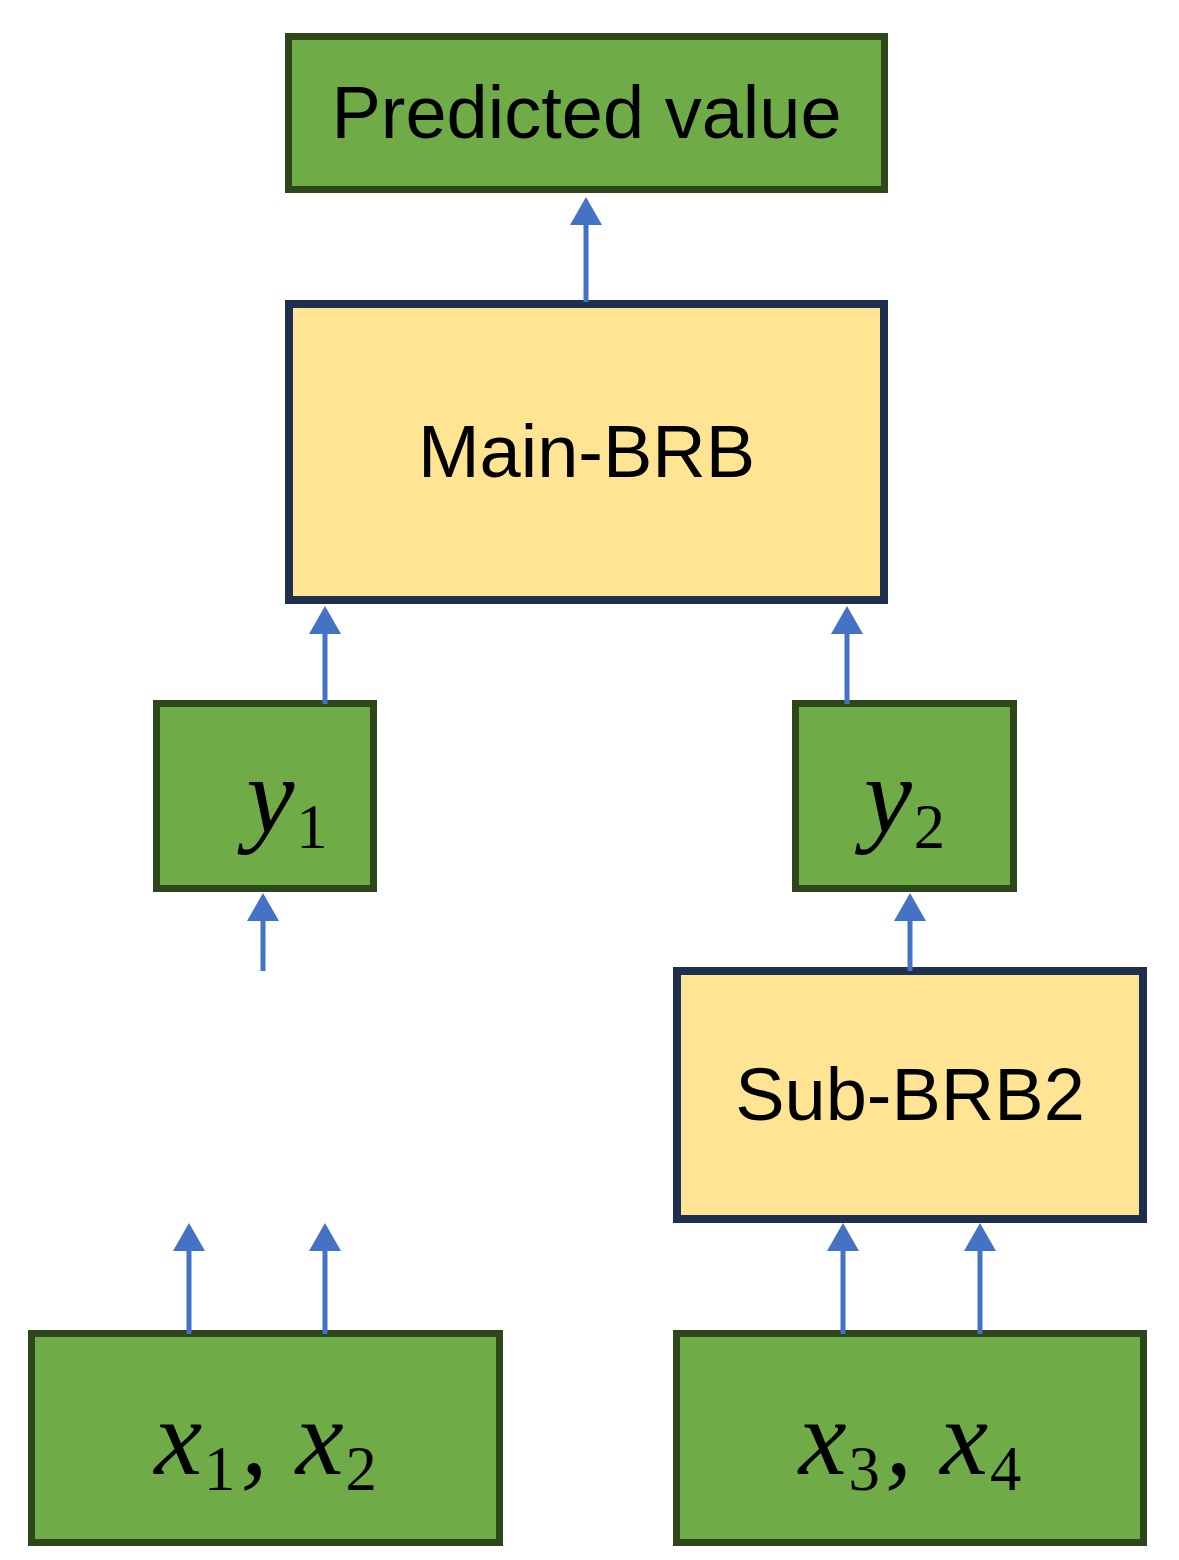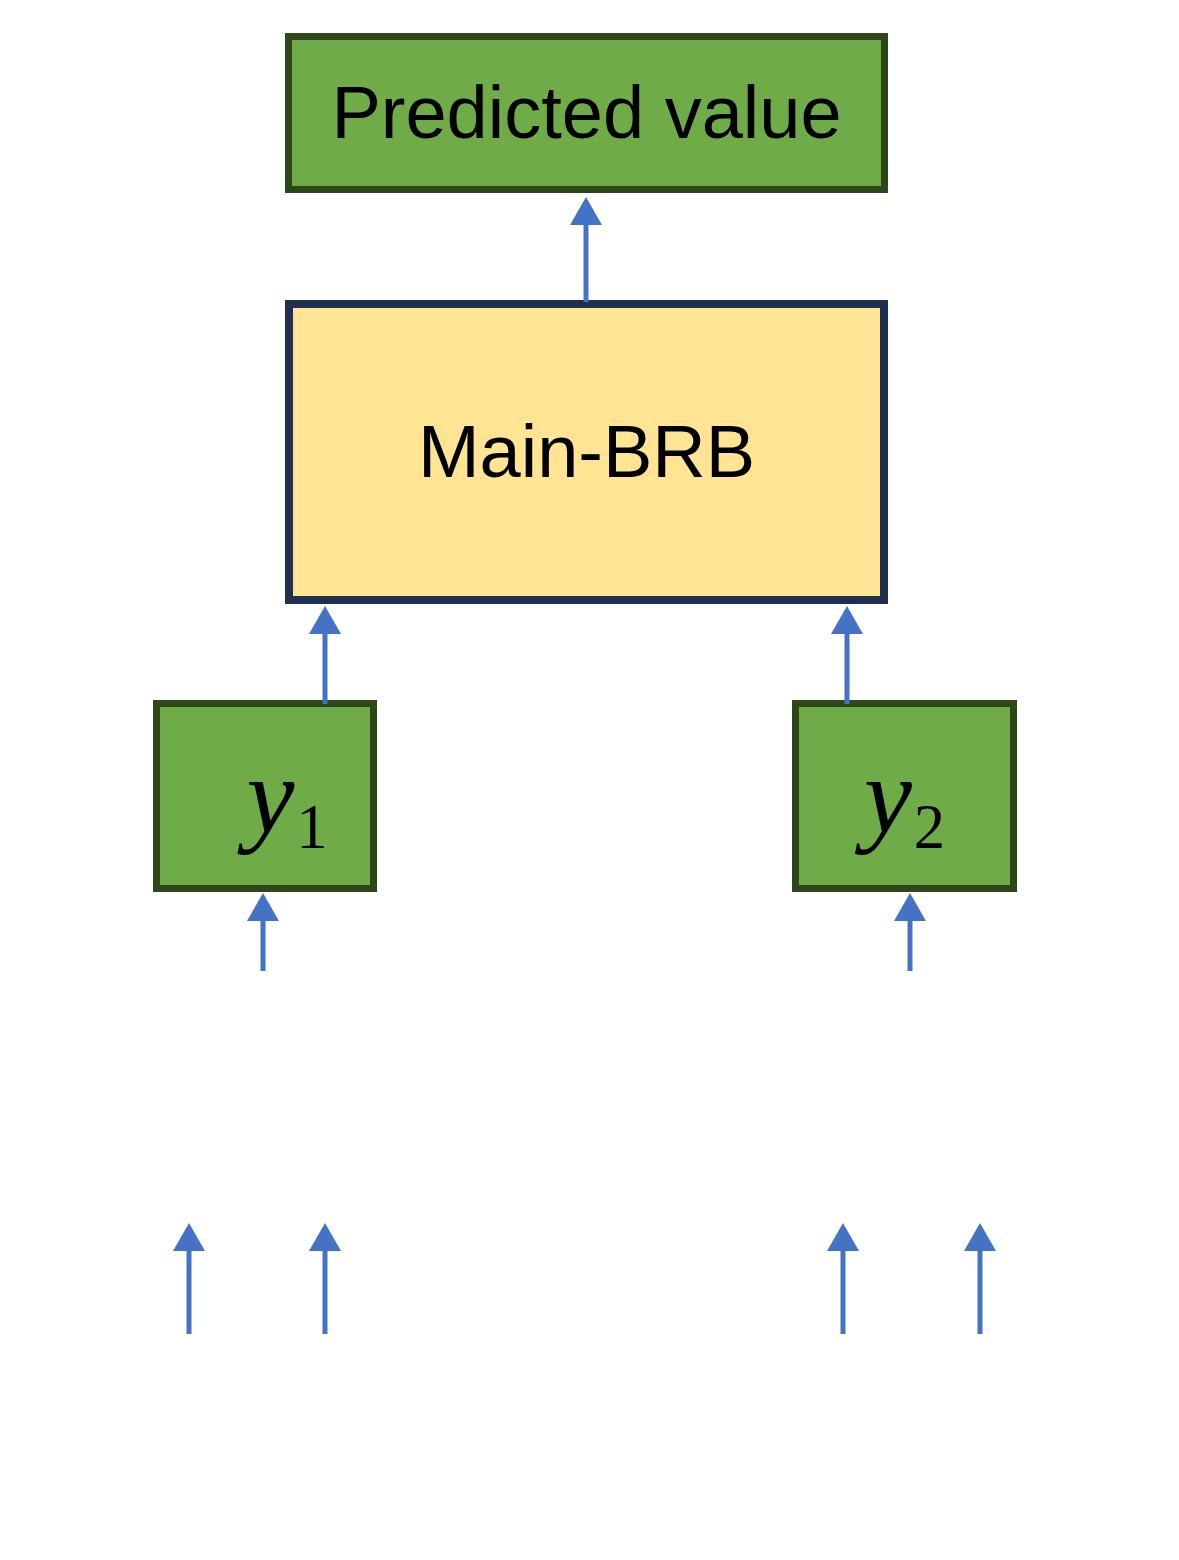--- a/index.html
+++ b/index.html
@@ -88,22 +88,31 @@
 
   <div class="node green" style="left:153px;top:690px;width:224px;height:192px;padding-left:44px;">
     <span class="math"><span>y</span><span class="msub">1</span></span>
   </div>
 
   <div class="node green" style="left:792px;top:690px;width:225px;height:192px;">
     <span class="math"><span>y</span><span class="msub">2</span></span>
   </div>
 
 
+  <div class="node yellow" style="left:673px;top:957px;width:474px;height:256px;">
+    <span class="label">Sub-BRB2</span>
+  </div>
 
+  <div class="node green" style="left:28px;top:1320px;width:475px;height:216px;">
+    <span class="math"><span>x</span><span class="msub">1</span><span class="sep">,</span><span>x</span><span class="msub">2</span></span>
+  </div>
 
+  <div class="node green" style="left:673px;top:1320px;width:474px;height:216px;">
+    <span class="math"><span>x</span><span class="msub">3</span><span class="sep">,</span><span>x</span><span class="msub">4</span></span>
+  </div>
 
   <svg class="arrows" width="1179" height="1560" viewBox="0 0 1179 1560">
     <g class="arrow">
       <line x1="586" y1="292" x2="586" y2="211"></line>
       <polygon points="586,187 570,215 602,215"></polygon>
     </g>
     <g class="arrow">
       <line x1="325" y1="694" x2="325" y2="620"></line>
       <polygon points="325,596 309,624 341,624"></polygon>
     </g>

